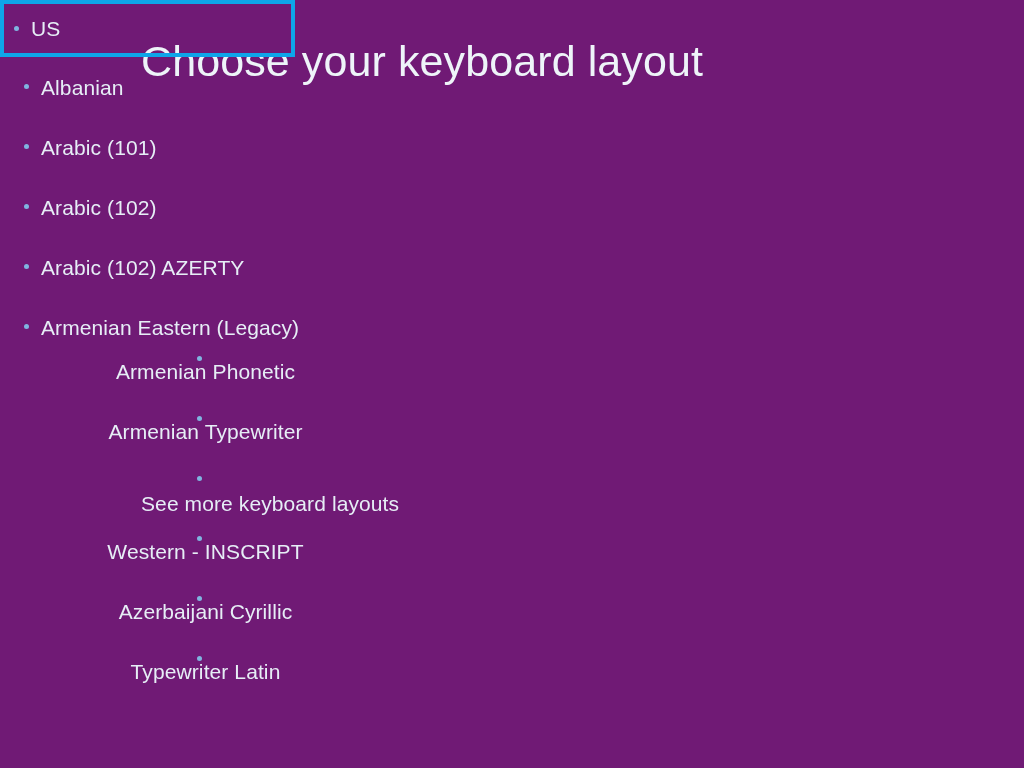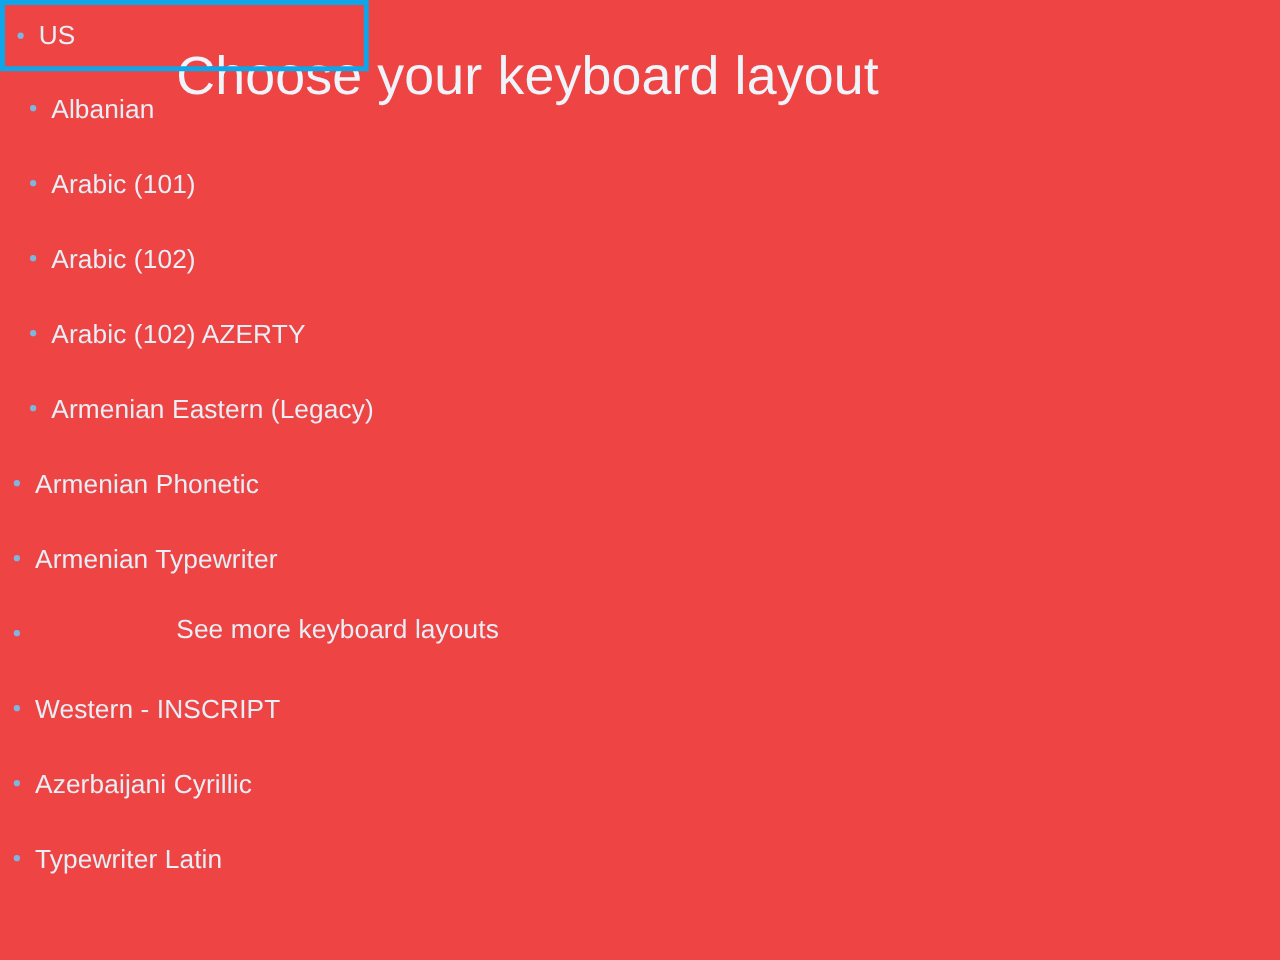--- a/index.html
+++ b/index.html
@@ -12,21 +12,21 @@
     height: 768px;
     overflow: hidden;
     background: #2067b4;
     font-family: "Liberation Sans", "DejaVu Sans", sans-serif;
     -webkit-font-smoothing: antialiased;
   }
   #screen {
     position: relative;
     width: 1024px;
     height: 768px;
-    background: #ef4444;
+    background: #701a75;
     box-sizing: border-box;
   }
 
   
   #page-title {
     position: absolute;
     left: 141px;
     top: 38px;
     font-size: 43px;
     font-weight: 300;
@@ -39,21 +39,21 @@
   #column-right { left: 455px; width: 400px; }
 
   .layout-item {
     position: relative;
     height: 60px;
     display: flex;
     align-items: center;
     box-sizing: border-box;
     padding-left: 24px;
   }
-  #column-right .layout-item { padding-left: 11px; }
+  #column-right .layout-item { padding-left: 11px; flex-direction: column; }
 
   .layout-item .bullet {
     flex: 0 0 auto;
     width: 5px;
     height: 5px;
     border-radius: 50%;
     background: #7fb5e0;
     margin-right: 12px;
     margin-top: -1px;
   }

